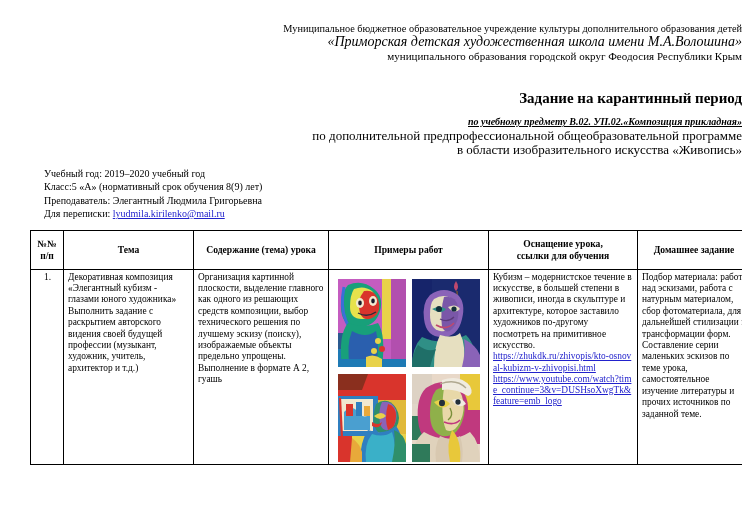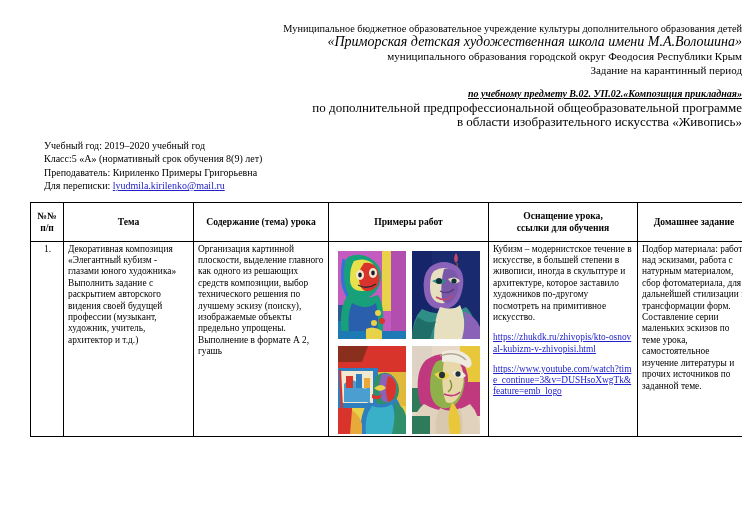--- a/index.html
+++ b/index.html
@@ -37,24 +37,24 @@
     font-size: 14px;
     line-height: 14px;
     font-weight: normal;
     font-style: italic;
   }
   .org-line3 {
     font-size: 11px;
     line-height: 14px;
   }
   .task-title {
-    font-size: 11px;
-    font-weight: normal;
+    font-size: 15px;
+    font-weight: bold;
     line-height: 14px;
-    margin-top: 0;
+    margin-top: 28px;
   }
   .subject-line {
     font-size: 10px;
     font-weight: bold;
     font-style: italic;
     text-decoration: underline;
     line-height: 14px;
     margin-top: 10px;
   }
   .prog-line {
@@ -107,21 +107,20 @@
   .c-cont  { width: 130px; }
   .c-ex    { width: 155px; }
   .c-equip { width: 144px; }
   .c-hw    { width: 108px; }
 
   td.cell-num { text-align: center; padding-top: 3px; }
 
   .equip-text { display: block; }
   .link-block {
     display: block;
-    margin-top: 9px;
     color: #2222cc;
     text-decoration: underline;
     word-break: break-all;
     line-height: 11.2px;
     font-family: Liberation Serif, serif;
   }
 
   
   .art-grid {
     display: grid;
@@ -152,21 +151,21 @@
     <div class="org-line3">муниципального образования городской округ Феодосия Республики Крым</div>
     <div class="task-title">Задание на карантинный период</div>
     <div class="subject-line">по учебному предмету В.02. УП.02.«Композиция прикладная»</div>
     <div class="prog-line">по дополнительной предпрофессиональной общеобразовательной программе</div>
     <div class="prog-line">в области изобразительного искусства «Живопись»</div>
   </div>
 
   <div class="meta">
     <div>Учебный год: 2019–2020 учебный год</div>
     <div>Класс:5 «А» (нормативный срок обучения 8(9) лет)</div>
-    <div>Преподаватель: Кириленко Примеры Григорьевна</div>
+    <div>Преподаватель: Элегантный Людмила Григорьевна</div>
     <div><span>Для переписки: </span><a class="mail-link" href="#">lyudmila.kirilenko@mail.ru</a></div>
   </div>
 
   <div class="tbl-wrap">
     <table class="main">
       <thead>
         <tr>
           <th class="c-num">
             <div>№№</div>
             <div>п/п</div>

